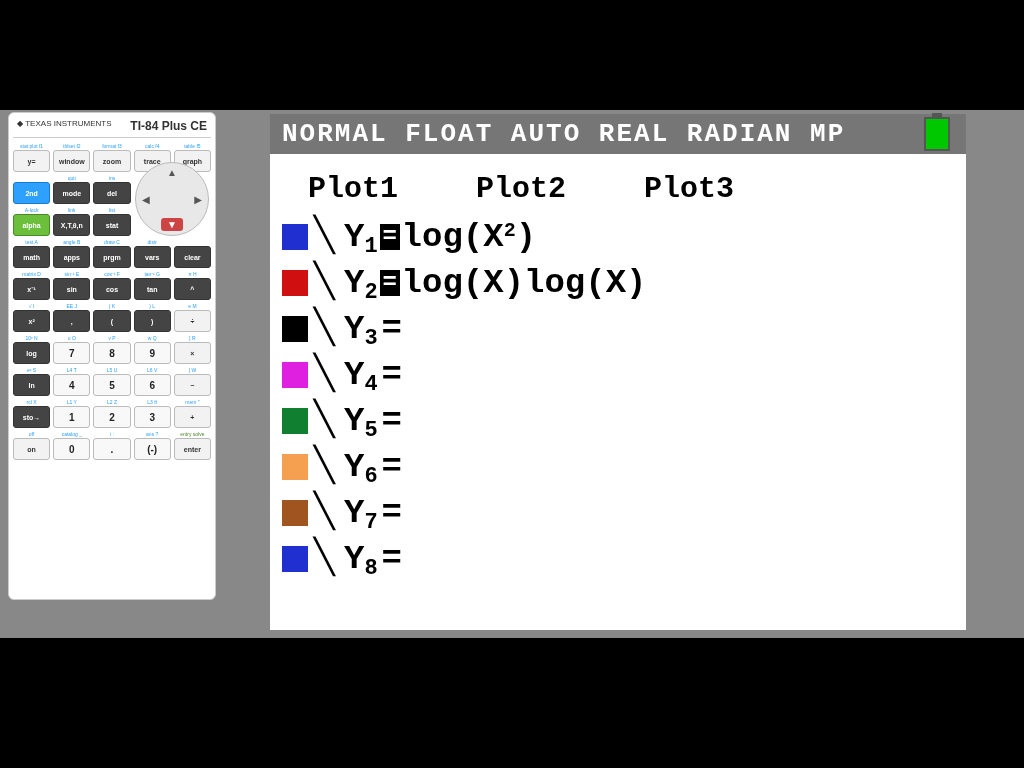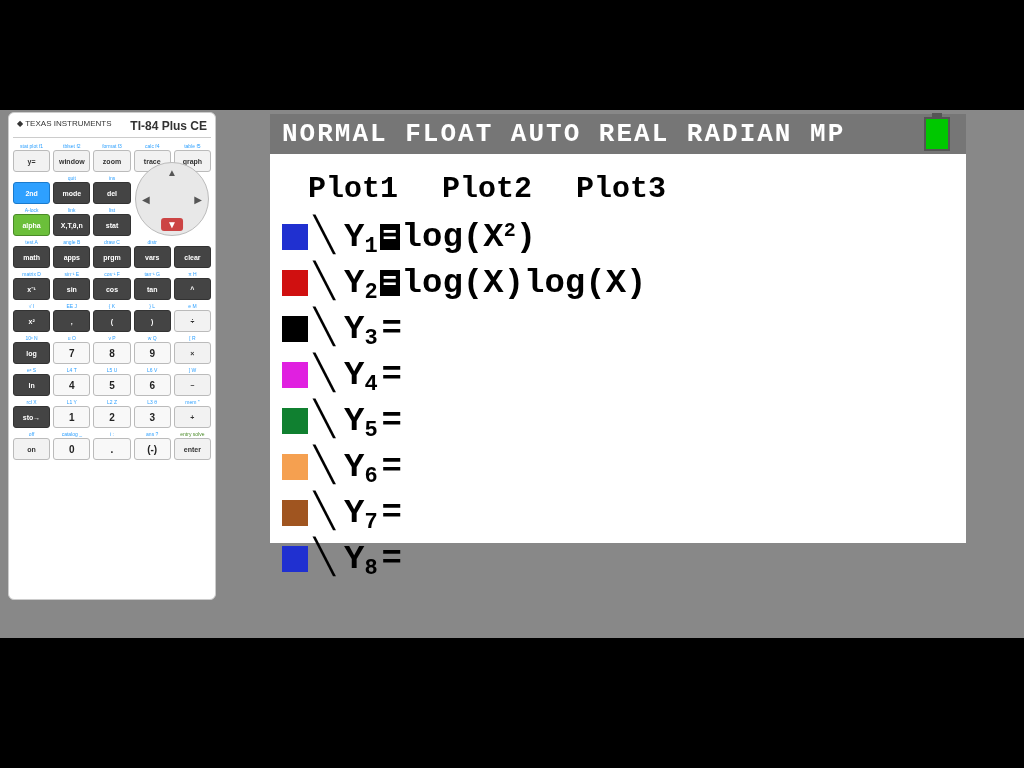--- a/index.html
+++ b/index.html
@@ -115,21 +115,21 @@
   .dpad .right { right: 6px; top: 50%; transform: translateY(-50%); }
 
   .spacer { flex: 1; visibility: hidden; }
 
   
   .screen-panel {
     position: absolute;
     left: 270px;
     top: 4px;
     width: 696px;
-    height: 429px;
+    height: 516px;
     background: #fff;
   }
   .status-bar {
     background: #767676;
     color: #fff;
     height: 40px;
     display: flex;
     align-items: center;
     padding: 0 12px;
     font-family: "Courier New", monospace;
@@ -151,21 +151,21 @@
     position: absolute;
     top: -6px;
     left: 6px;
     width: 10px;
     height: 4px;
     background: #555;
   }
 
   .plot-row {
     display: flex;
-    gap: 44px;
+    gap: 78px;
     padding: 18px 22px 8px 38px;
     font-family: "Courier New", monospace;
     font-size: 30px;
     font-weight: bold;
   }
 
   .y-list {
     padding: 0 0 0 12px;
   }
   .y-row {

